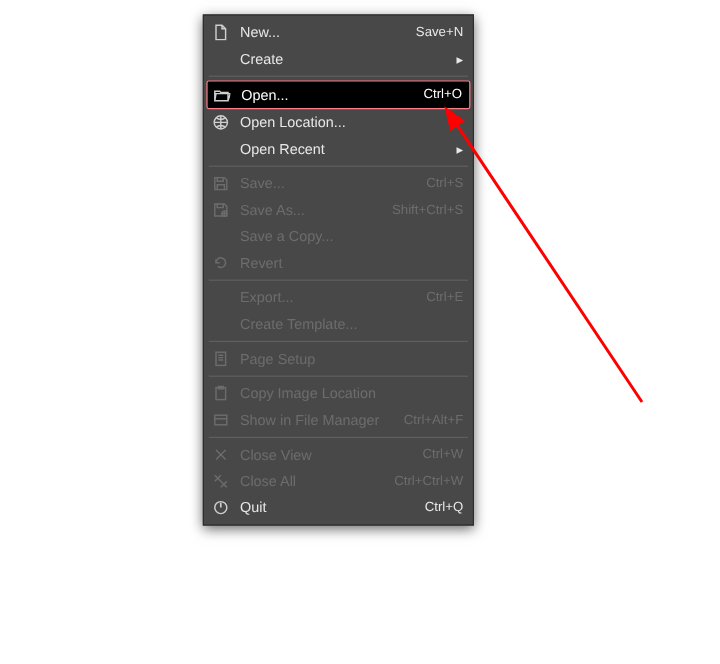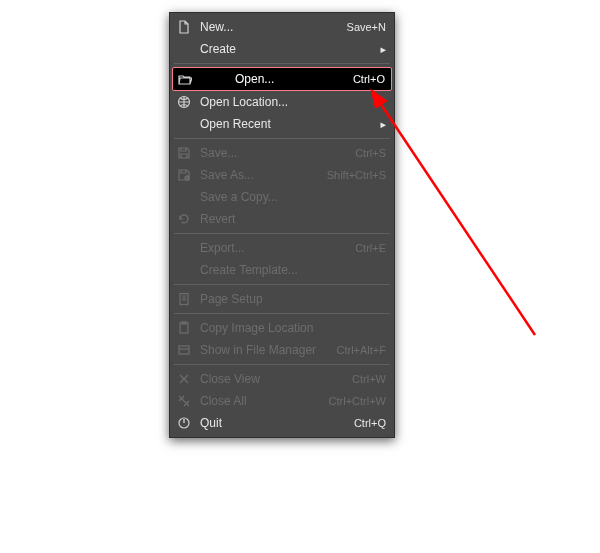--- a/index.html
+++ b/index.html
@@ -10,21 +10,21 @@
 .menu{
   position:absolute;left:169px;top:12px;width:224px;
   background:#484848;border:1px solid #2e2e2e;
   box-shadow:0 3px 10px rgba(0,0,0,0.6);
   padding:3px 0;
 }
 .item{
   display:flex;align-items:center;height:22px;
   padding:0 8px 0 6px;cursor:default;position:relative;
 }
-.item.selected{background:#000000;border:1px solid #ff7d88;border-radius:2px;margin:0 2px;padding:0 6px 0 4px;gap:34px;}
+.item.selected{background:#000000;border:1px solid #ff7d88;border-radius:2px;margin:0 2px;padding:0 6px 0 4px;}
 .item.selected .label{color:#ffffff;font-weight:500;}
 .item.selected .shortcut{color:#ffffff;}
 .icon{width:16px;height:16px;display:flex;align-items:center;justify-content:center;margin-right:8px;flex:0 0 16px;}
 .icon svg{display:block;}
 .label{flex:1;color:#e8e8e8;white-space:nowrap;}
 .shortcut{color:#e8e8e8;font-size:11px;white-space:nowrap;}
 .submenu-arrow{color:#e8e8e8;font-size:11px;margin-left:4px;}
 .item.disabled .label,.item.disabled .shortcut,.item.disabled .icon svg{color:#8a8a8a;opacity:0.55;}
 .item.disabled .icon svg *{stroke:#8a8a8a;}
 .sep{height:1px;background:#5f5f5f;margin:3px 4px;}

